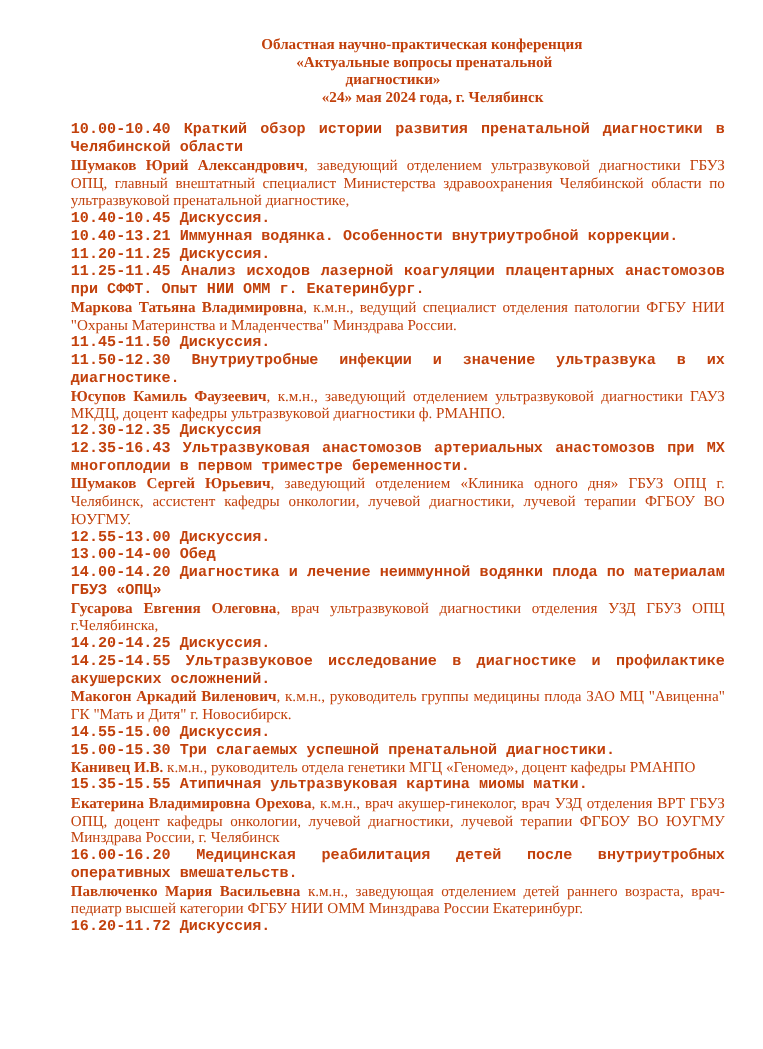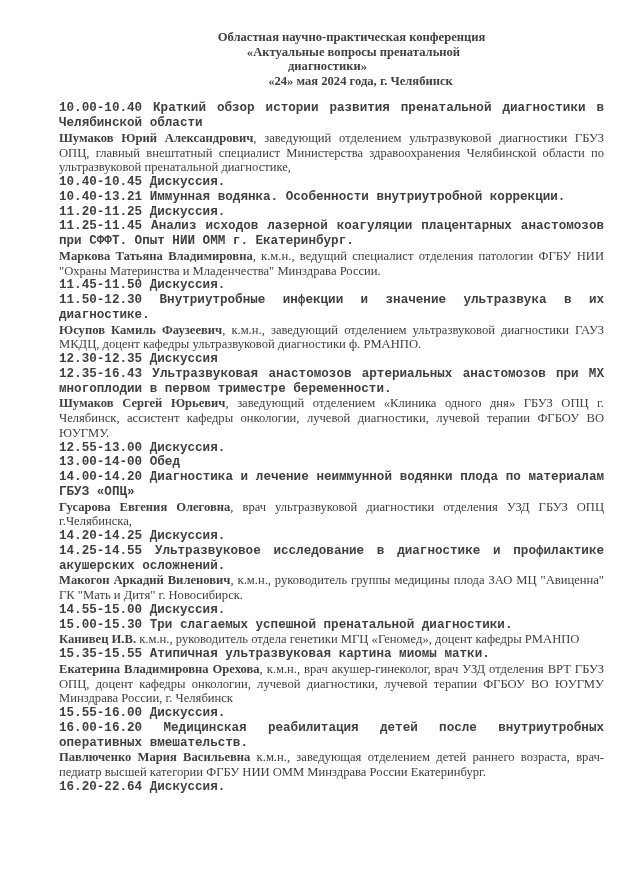--- a/index.html
+++ b/index.html
@@ -1,20 +1,20 @@
 <!DOCTYPE html>
 <html><head>
 <meta charset="utf-8">
 <style>
   html, body { margin:0; padding:0; background:#ffffff; }
   body { width:636px; height:874px; overflow:hidden; position:relative; }
   .page {
     position:absolute; left:59px; top:30px; width:545px;
     font-family:"Liberation Serif", "DejaVu Serif", serif;
-    color:#404040; font-size:12.6px; line-height:14.75px;
+    color:#c2410c; font-size:12.6px; line-height:14.75px;
   }
   .header { text-align:center; font-weight:bold; font-size:12.6px; line-height:14.6px; margin-bottom:13px; }
   .header div { white-space:nowrap; }
   .h-l1 { margin-left:40px; }
   .h-l2 { margin-left:44px; }
   .h-l3 { margin-left:-8px; }
   .h-l4 { margin-left:58px; }
   .item { margin:0; }
   .title { font-weight:bold; text-align:justify;font-family:Liberation Mono, monospace; }
   .speaker { text-align:justify; }
@@ -49,18 +49,17 @@
       <div class="item title"><span>14.00-14.20</span> <span>Диагностика и лечение неиммунной водянки плода по материалам ГБУЗ «ОПЦ»</span></div>
       <div class="item speaker"><b>Гусарова Евгения Олеговна</b><span>, врач ультразвуковой диагностики отделения УЗД ГБУЗ ОПЦ г.Челябинска,</span></div>
       <div class="item title"><span>14.20-14.25</span> <span>Дискуссия.</span></div>
       <div class="item title"><span>14.25-14.55</span> <span>Ультразвуковое исследование в диагностике и профилактике акушерских осложнений.</span></div>
       <div class="item speaker"><b>Макогон Аркадий Виленович</b><span>, к.м.н., руководитель группы медицины плода ЗАО МЦ "Авиценна" ГК "Мать и Дитя" г. Новосибирск.</span></div>
       <div class="item title"><span>14.55-15.00</span> <span>Дискуссия.</span></div>
       <div class="item title"><span>15.00-15.30</span> <span>Три слагаемых успешной пренатальной диагностики.</span></div>
       <div class="item speaker"><b>Канивец И.В.</b><span> к.м.н., руководитель отдела генетики МГЦ «Геномед», доцент кафедры РМАНПО</span></div>
       <div class="item title"><span>15.35-15.55</span> <span>Атипичная ультразвуковая картина миомы матки.</span></div>
       <div class="item speaker"><b>Екатерина Владимировна Орехова</b><span>, к.м.н., врач акушер-гинеколог, врач УЗД отделения ВРТ ГБУЗ ОПЦ, доцент кафедры онкологии, лучевой диагностики, лучевой терапии ФГБОУ ВО ЮУГМУ Минздрава России, г. Челябинск</span></div>
-      <div class="item title"><span>15.55-16.00</span> <span>Дискуссия.</span></div>
       <div class="item title"><span>16.00-16.20</span> <span>Медицинская реабилитация детей после внутриутробных оперативных вмешательств.</span></div>
       <div class="item speaker"><b>Павлюченко Мария Васильевна</b><span> к.м.н., заведующая отделением детей раннего возраста, врач-педиатр высшей категории ФГБУ НИИ ОММ Минздрава России Екатеринбург.</span></div>
-      <div class="item title"><span>16.20-22.64</span> <span>Дискуссия.</span></div>
+      <div class="item title"><span>16.20-11.72</span> <span>Дискуссия.</span></div>
     </div>
 </div>
 
 </body></html>

